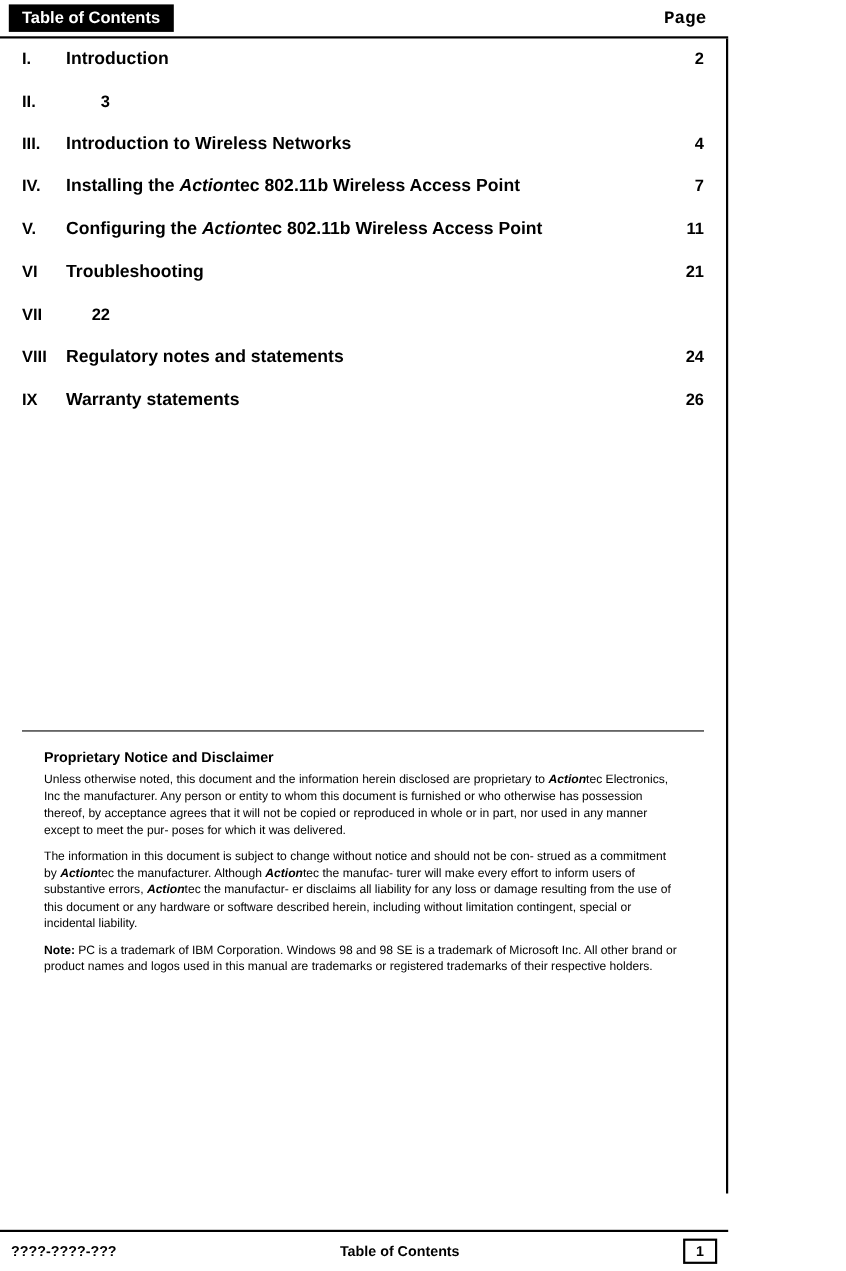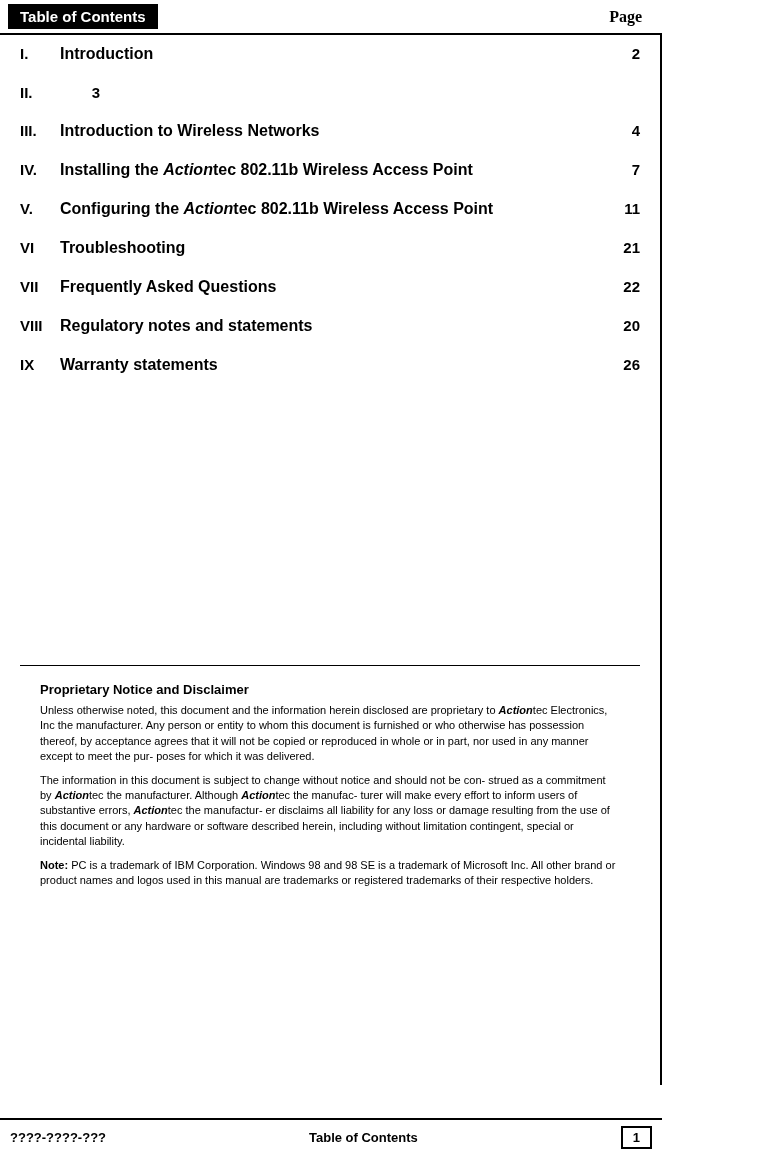--- a/index.html
+++ b/index.html
@@ -39,21 +39,21 @@
       color: #fff;
       font-weight: bold;
       font-size: 15px;
       padding: 4px 12px;
       font-family: Arial, sans-serif;
     }
 
     .page-label {
       font-size: 16px;
       font-weight: bold;
-      font-family: Liberation Serif, serif;
+      font-family: Liberation Mono, monospace;
     }
 
     
     .content-area {
       display: flex;
       min-height: 1050px;
     }
 
     .main-content {
       flex: 1;
@@ -206,27 +206,26 @@
             <div class="toc-text">Configuring the <span class="action-brand">Action</span>tec 802.11b Wireless Access Point</div>
             <div class="toc-page">11</div>
           </div>
           <div class="toc-row">
             <div class="toc-num">VI</div>
             <div class="toc-text">Troubleshooting</div>
             <div class="toc-page">21</div>
           </div>
           <div class="toc-row">
             <div class="toc-num">VII</div>
-            <div class="toc-text">Frequently Asked Questions</div>
             <div class="toc-page">22</div>
           </div>
           <div class="toc-row">
             <div class="toc-num">VIII</div>
             <div class="toc-text">Regulatory notes and statements</div>
-            <div class="toc-page">20</div>
+            <div class="toc-page">24</div>
           </div>
           <div class="toc-row">
             <div class="toc-num">IX</div>
             <div class="toc-text">Warranty statements</div>
             <div class="toc-page">26</div>
           </div>
         </div>
 
       <div style="height: 280px;"></div>
 

